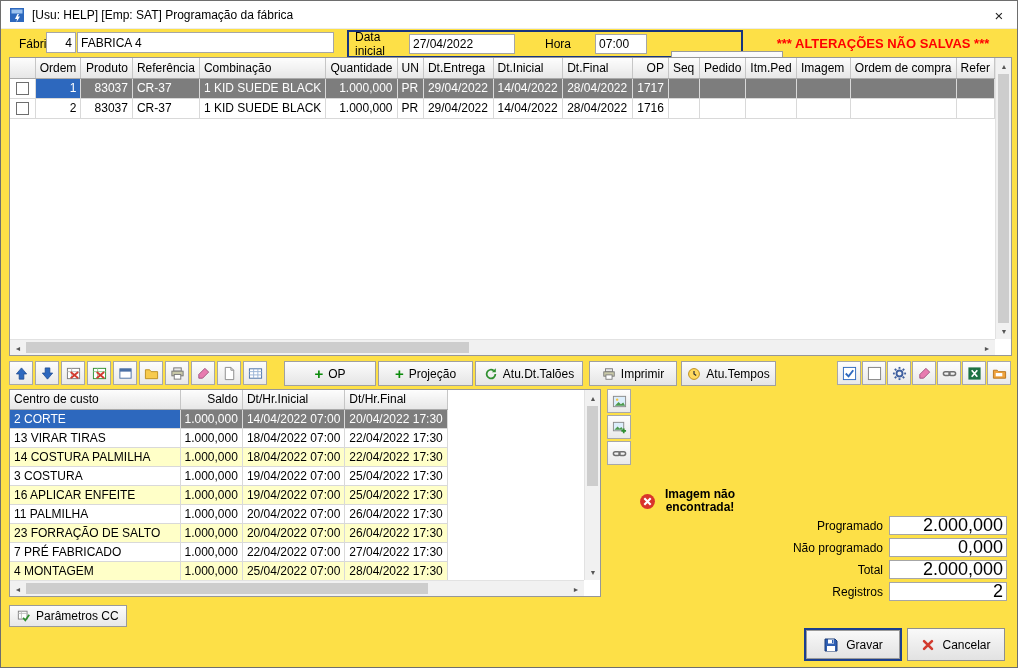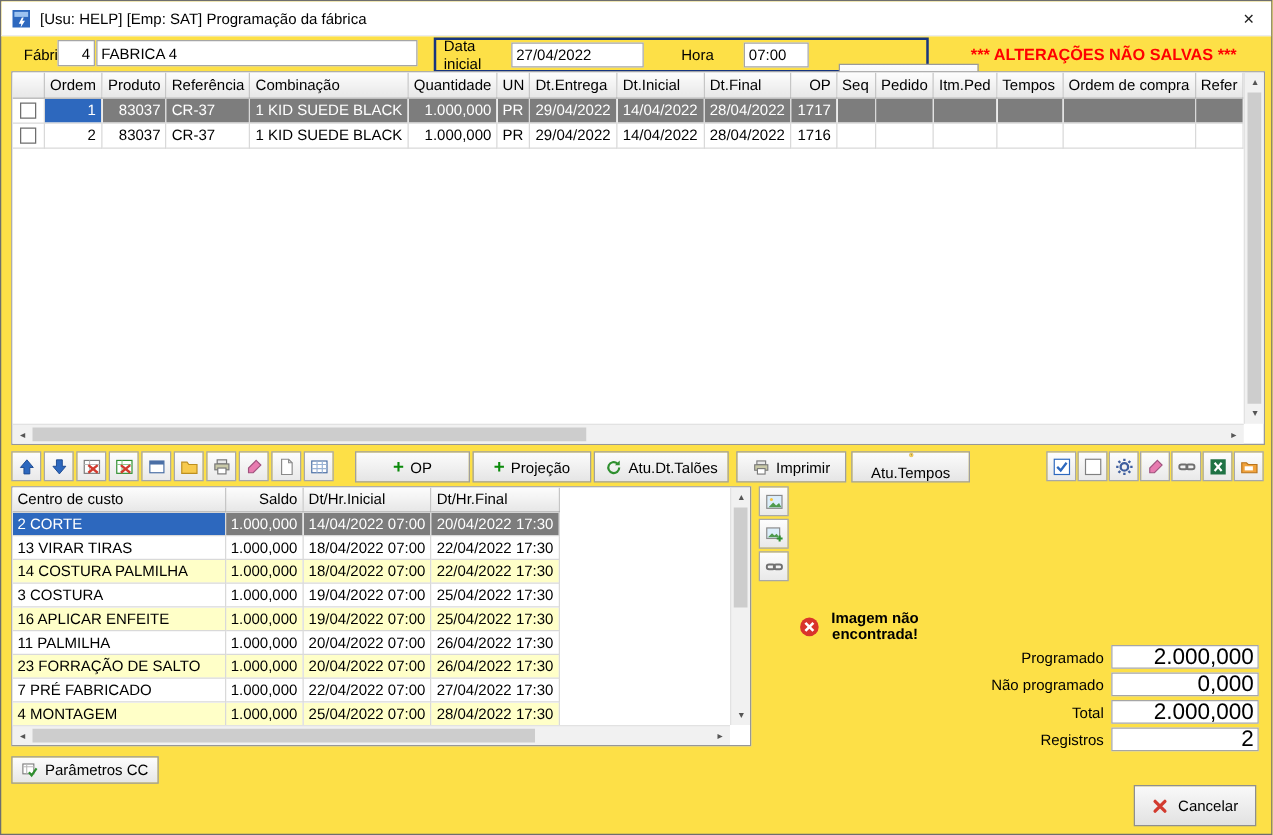--- a/index.html
+++ b/index.html
@@ -132,21 +132,21 @@
             <th>Combinação</th>
             <th class="t-r">Quantidade</th>
             <th>UN</th>
             <th>Dt.Entrega</th>
             <th>Dt.Inicial</th>
             <th>Dt.Final</th>
             <th class="t-r">OP</th>
             <th>Seq</th>
             <th>Pedido</th>
             <th>Itm.Ped</th>
-            <th>Tempos</th>
+            <th>Imagem</th>
             <th>Ordem de compra</th>
             <th>Refer</th>
           </tr>
         </thead>
         <tbody>
           <tr class="sel">
             <td class="cb-cell"><span class="cb"></span></td>
             <td class="t-r focus">1</td>
             <td class="t-r">83037</td>
             <td>CR-37</td>
@@ -274,21 +274,21 @@
       <span>Atu.Dt.Talões</span>
     </div>
   <div class="bigbtn" style="left:588px; top:360px; width:88px;">
       <svg width="14" height="14" viewBox="0 0 16 16">
         <rect x="4" y="2" width="8" height="3.5" fill="#e8e8e8" stroke="#777"></rect>
         <rect x="2" y="5.5" width="12" height="5" fill="#c9c9a8" stroke="#777"></rect>
         <rect x="4.5" y="9" width="7" height="5" fill="#fff" stroke="#777"></rect>
       </svg>
       <span>Imprimir</span>
     </div>
-  <div class="bigbtn" style="left:680px; top:360px; width:95px;flex-direction:column;">
+  <div class="bigbtn" style="left:680px; top:360px; width:95px;">
       <svg width="14" height="14" viewBox="0 0 16 16">
         <circle cx="8" cy="8" r="6.2" fill="#ffd95e" stroke="#b8860b"></circle>
         <path d="M8 4.5 V8 L10.5 9.8" stroke="#333" stroke-width="1.4" fill="none"></path>
       </svg>
       <span>Atu.Tempos</span>
     </div>
 
   <div class="tbtn" style="left:836px; top:360px;">
       <svg width="15" height="15" viewBox="0 0 16 16">
         <rect x="1.5" y="1.5" width="13" height="13" fill="#fff" stroke="#2d68be"></rect>
@@ -474,20 +474,29 @@
 
   <div class="smallbtn" style="left:8px; top:604px;">
     <svg width="14" height="14" viewBox="0 0 16 16">
         <rect x="1.5" y="2.5" width="10" height="9" fill="#fff" stroke="#7a7a7a"></rect>
         <path d="M1.5 5 H11.5 M5 2.5 V11.5" stroke="#b9b9b9"></path>
         <path d="M7 10 L9.5 13 L14 6.5" stroke="#2f8f2f" stroke-width="2" fill="none"></path>
       </svg>
     <span>Parâmetros CC</span>
   </div>
 
+  <div class="action-btn focused" style="left:803px; top:627px; width:98px;">
+    <svg width="16" height="16" viewBox="0 0 16 16">
+        <path d="M2 2 h10 l2 2 v10 h-12 z" fill="#2f5fb3" stroke="#1c3d78"></path>
+        <rect x="5" y="2.5" width="6" height="4" fill="#fff"></rect>
+        <rect x="9" y="3" width="1.5" height="3" fill="#2f5fb3"></rect>
+        <rect x="4" y="9" width="8" height="5" fill="#fff"></rect>
+      </svg>
+    <span>Gravar</span>
+  </div>
   <div class="action-btn" style="left:906px; top:627px; width:98px;">
     <svg width="14" height="14" viewBox="0 0 16 16">
         <path d="M3.5 3.5 L12.5 12.5 M12.5 3.5 L3.5 12.5" stroke="#d23b2f" stroke-width="3" stroke-linecap="round"></path>
       </svg>
     <span>Cancelar</span>
   </div>
 
 </div>
 
 </body></html>

